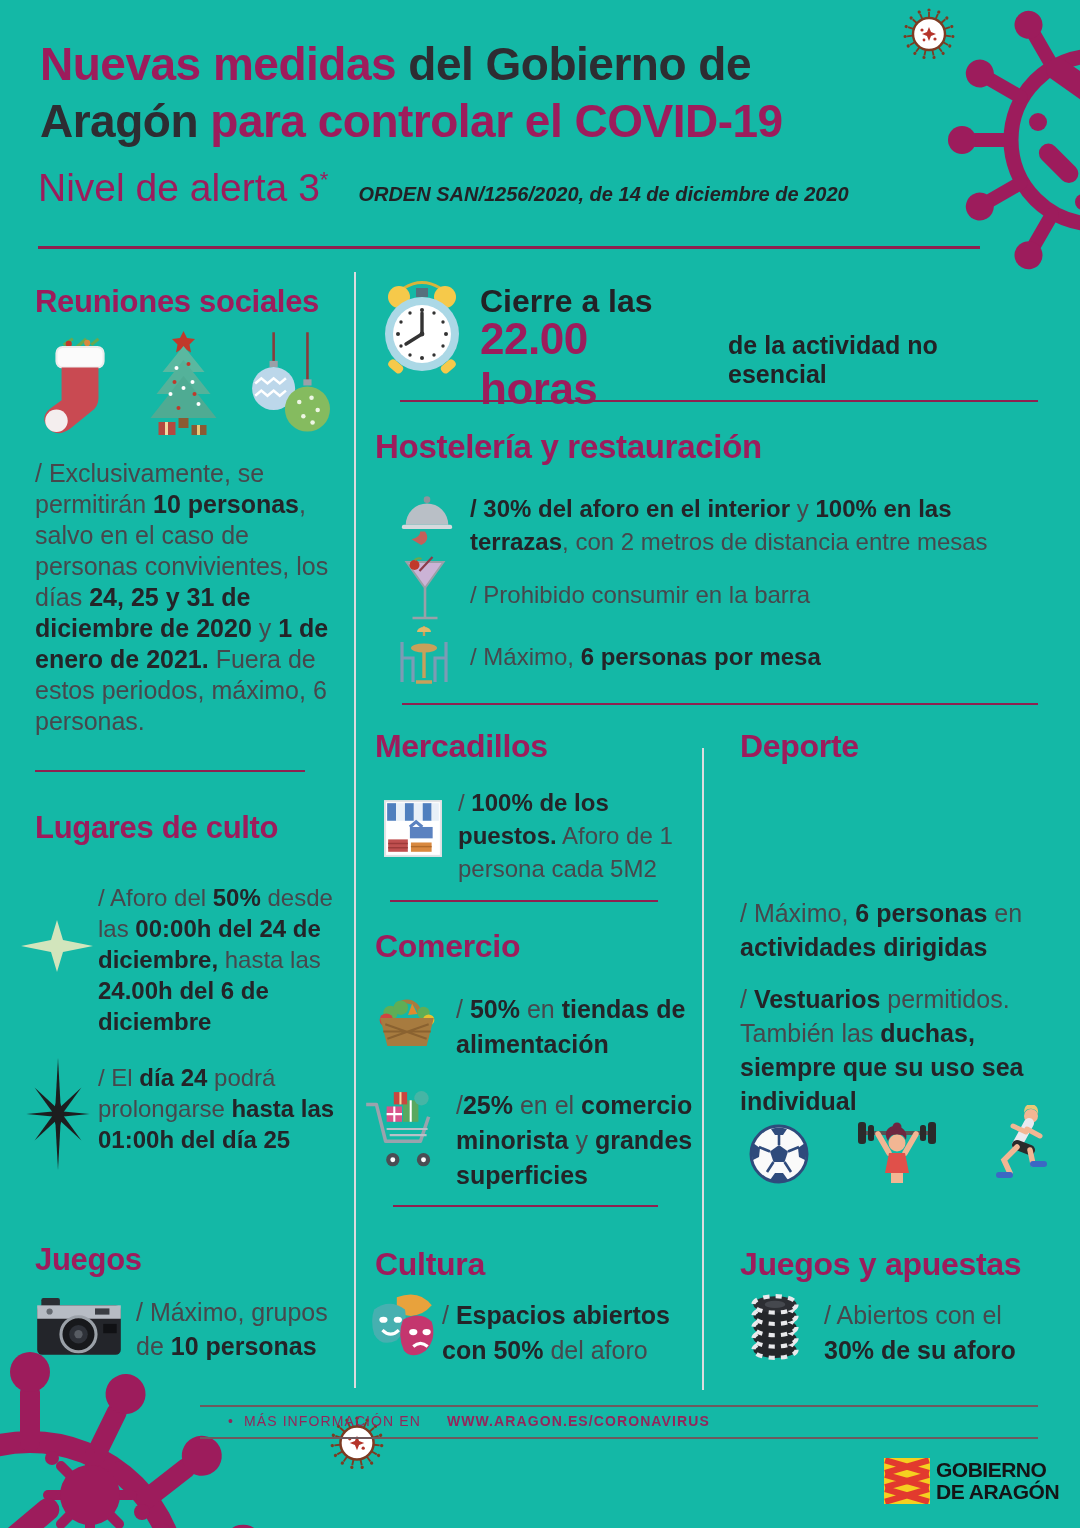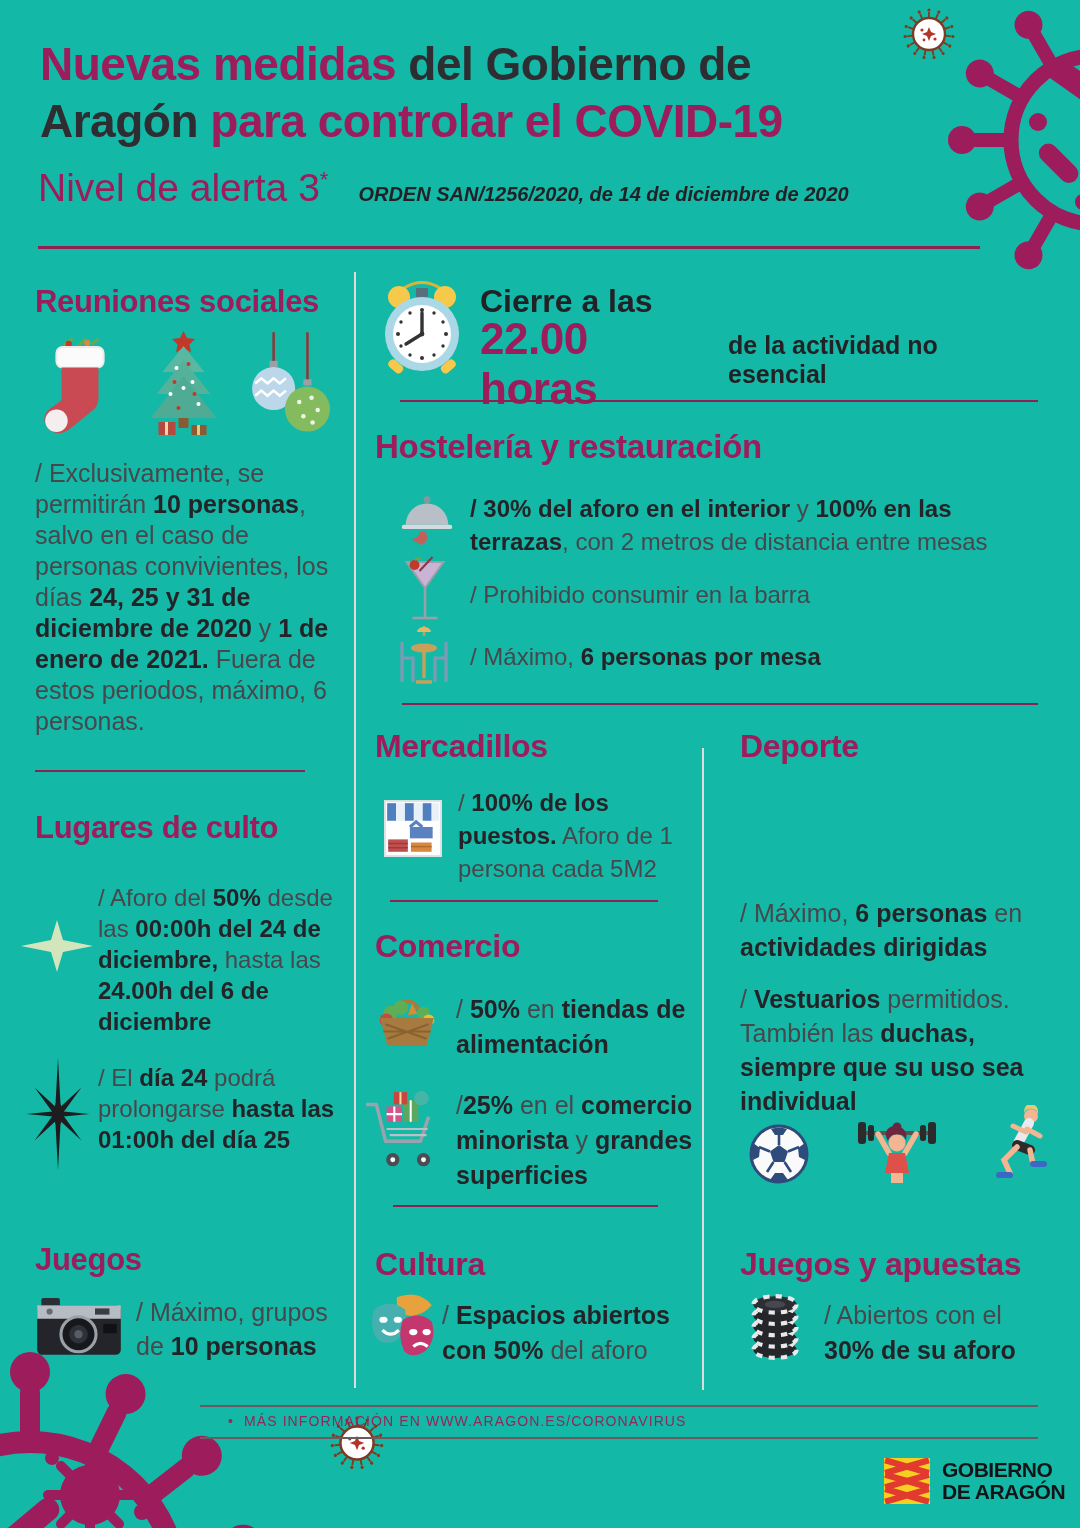--- a/index.html
+++ b/index.html
@@ -25,22 +25,22 @@
   .body-text .b{font-weight:700;color:#242428;}
   .item-text{color:#47474c;}
   .item-text .b{font-weight:700;color:#242428;}
   .closing-prefix{font-size:32px;font-weight:700;color:#222226;}
   .closing-time{font-size:44px;font-weight:700;color:#9d1c5c;letter-spacing:-0.5px;}
   .closing-suffix{font-size:25px;font-weight:700;color:#222226;}
   .icon-row{display:flex;align-items:flex-end;}
   
   .footer-line{background:#6d5a5e;height:2px;}
   .footer-info{font-size:14px;letter-spacing:1.1px;color:#93265b;font-weight:500;}
-  .footer-info .b{font-weight:400;}
-  .logo{display:flex;align-items:center;gap:12px;}
+  .footer-info .b{font-weight:700;margin-left:21px;}
+  .logo{display:flex;align-items:center;gap:6px;}
   .logo-text{font-size:21px;line-height:22px;font-weight:800;color:#141416;letter-spacing:-0.5px;}
 </style>
 </head>
 <body>
 
 <div class="page">
 
   <svg class="abs" style="left:925px;top:-30px" width="340" height="340" viewBox="0 0 340 340">
     <defs>
         <g id="spkA">

